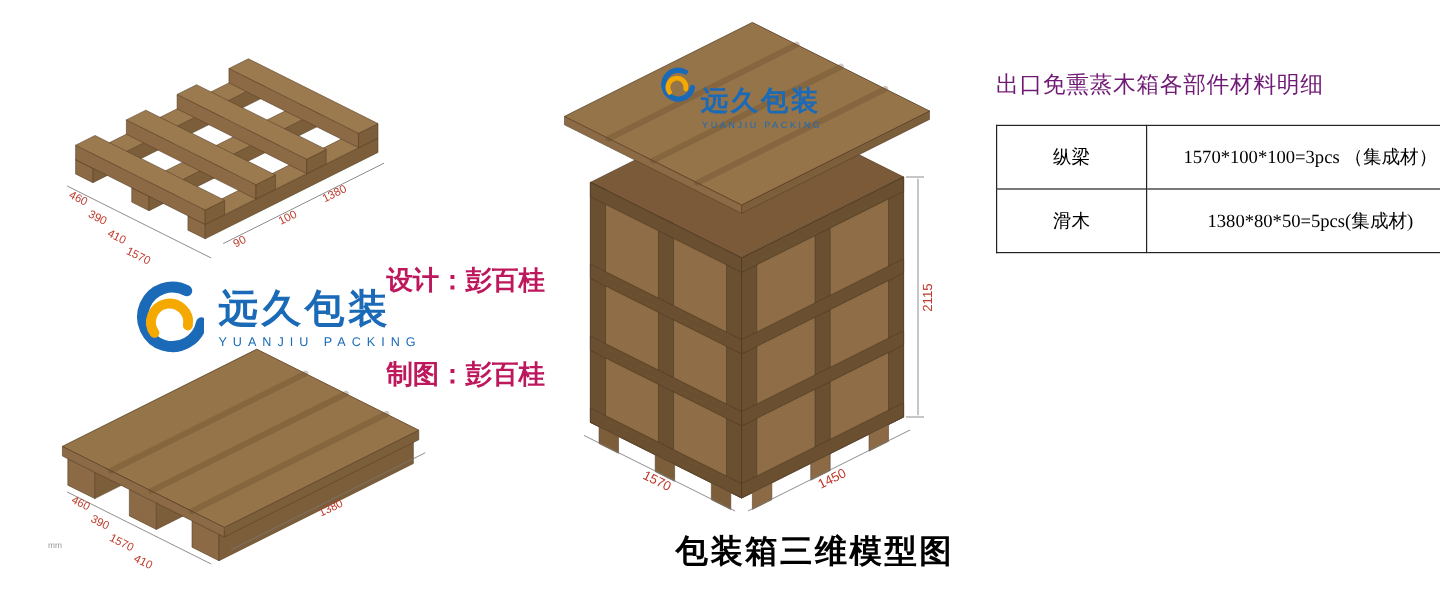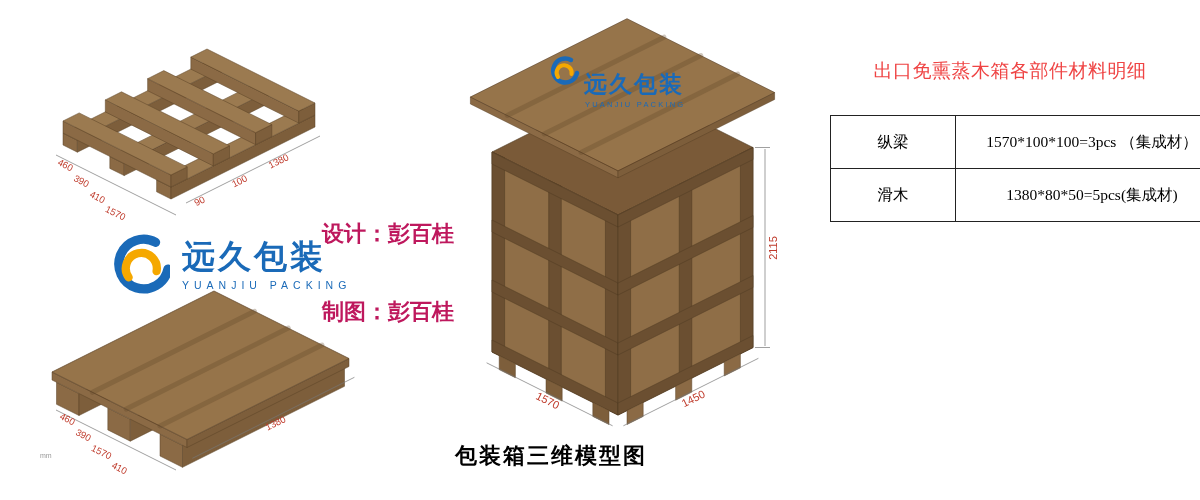--- a/index.html
+++ b/index.html
@@ -30,25 +30,25 @@
   .lid-cn{fill:var(--logo-blue);font-size:23px;font-weight:bold;letter-spacing:2px;}
   .lid-en{fill:var(--logo-blue);font-size:7.5px;letter-spacing:2.2px;}
 
   .logo-left{position:absolute;left:108px;top:234px;display:flex;align-items:center;gap:12px;}
   .logo-cn{font-size:33px;font-weight:bold;color:var(--logo-blue);letter-spacing:3px;line-height:1.1;}
   .logo-en{font-size:10.5px;color:var(--logo-blue);letter-spacing:5px;margin-top:3px;}
 
   .credits{position:absolute;left:322px;top:219px;color:#be185d;font-size:22px;font-weight:700;}
   .credits .line2{margin-top:48px;}
 
-  .main-title{position:absolute;left:455px;top:441px;width:340px;text-align:left;
-    font-size:22px;font-weight:900;color:#000;letter-spacing:2px;}
+  .main-title{position:absolute;left:455px;top:441px;width:340px;text-align:right;
+    font-size:27px;font-weight:900;color:#000;letter-spacing:2px;}
 
   .table-wrap{position:absolute;left:830px;top:58px;width:360px;font-family:"Liberation Serif",serif;}
-  .table-title{text-align:center;font-size:19px;color:#ef4444;margin-bottom:31px;letter-spacing:.5px;}
+  .table-title{text-align:left;font-size:19px;color:#701a75;margin-bottom:20px;letter-spacing:.5px;}
   table.ptable{border-collapse:collapse;width:399px;table-layout:fixed;}
   table.ptable td{border:1px solid #222;height:53px;text-align:center;font-size:15.5px;color:#000;padding:2px 6px;}
 
   .corner-note{position:absolute;left:40px;top:452px;font-size:7px;color:#999;}
 </style>
 </head>
 <body>
 
 <div class="canvas">
 

